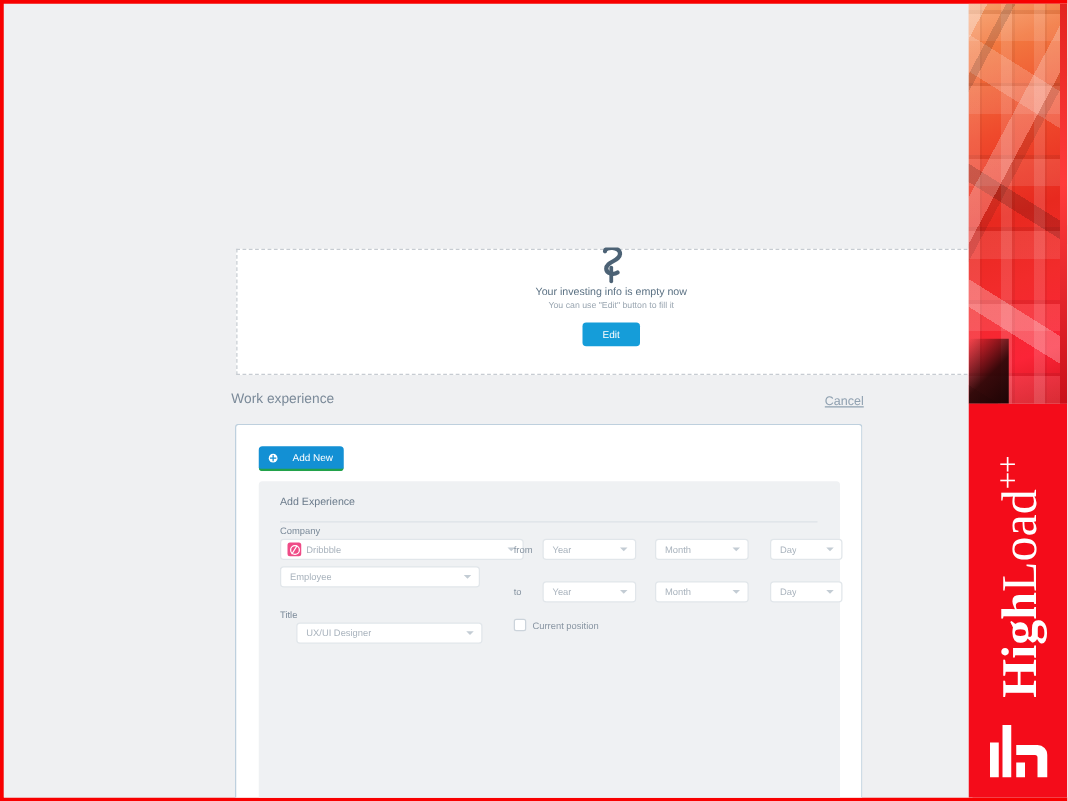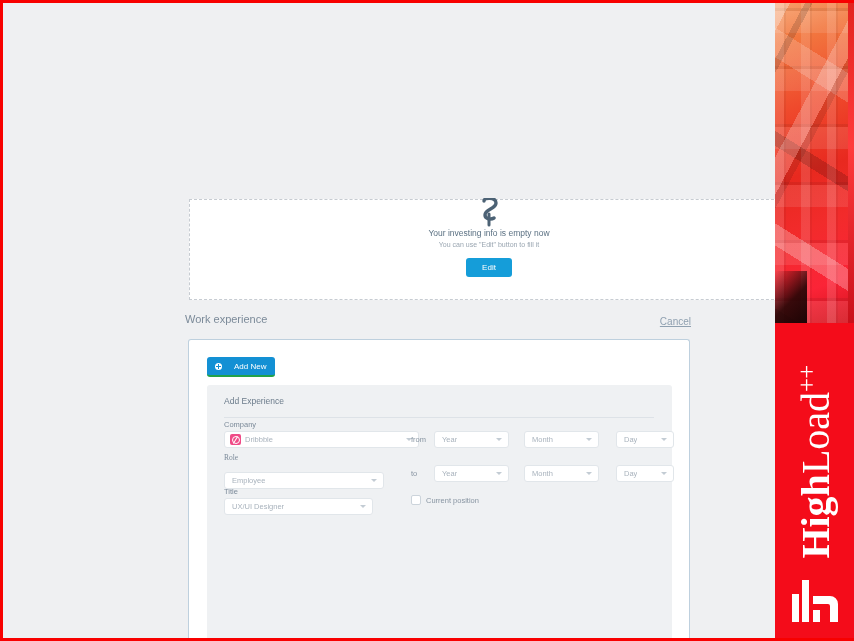--- a/index.html
+++ b/index.html
@@ -411,27 +411,27 @@
     <div>
 
       <div class="fld-label" style="left:221px; top:220px;">Company</div>
       <div class="select-box with-icon" style="left:221px; top:231px; width:195px;">
         <span class="dribbble-icon"></span>
         <span class="sel-text">Dribbble</span>
         <span class="caret"></span>
       </div>
 
       <div class="fld-label" style="left:221px; top:253px;font-family:Liberation Serif, serif;">Role</div>
-      <div class="select-box" style="left:221px; top:272px; width:160px;">
+      <div class="select-box" style="left:221px; top:253px; width:160px;">
         <span class="sel-text">Employee</span>
         <span class="caret"></span>
       </div>
 
       <div class="fld-label" style="left:221px; top:287px;">Title</div>
-      <div class="select-box" style="left:221px; top:298px; width:149px;">
+      <div class="select-box" style="left:234px; top:298px; width:149px;">
         <span class="sel-text">UX/UI Designer</span>
         <span class="caret"></span>
       </div>
 
       <div class="range-label" style="left:408px; top:235px;">from</div>
       <div class="select-box" style="left:431px; top:231px; width:75px;">
         <span class="sel-text">Year</span>
         <span class="caret"></span>
       </div>
       <div class="select-box" style="left:521px; top:231px; width:75px;">

